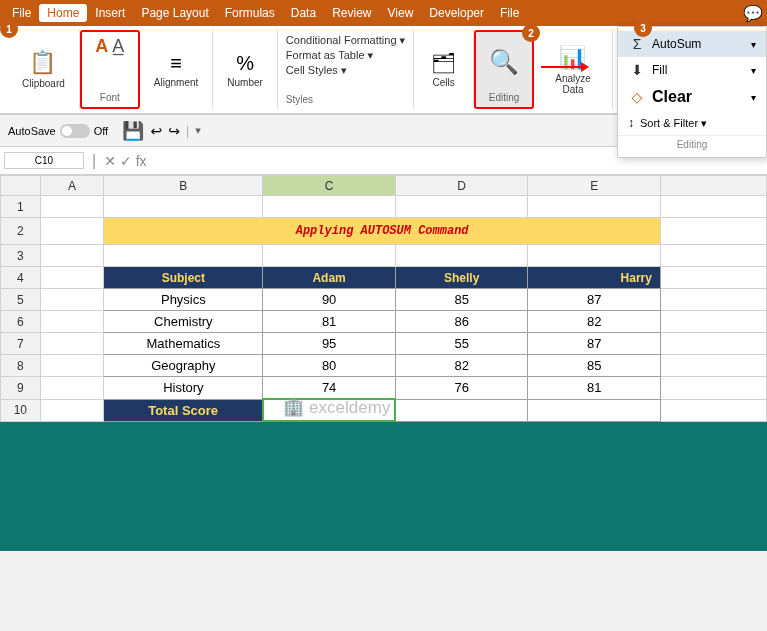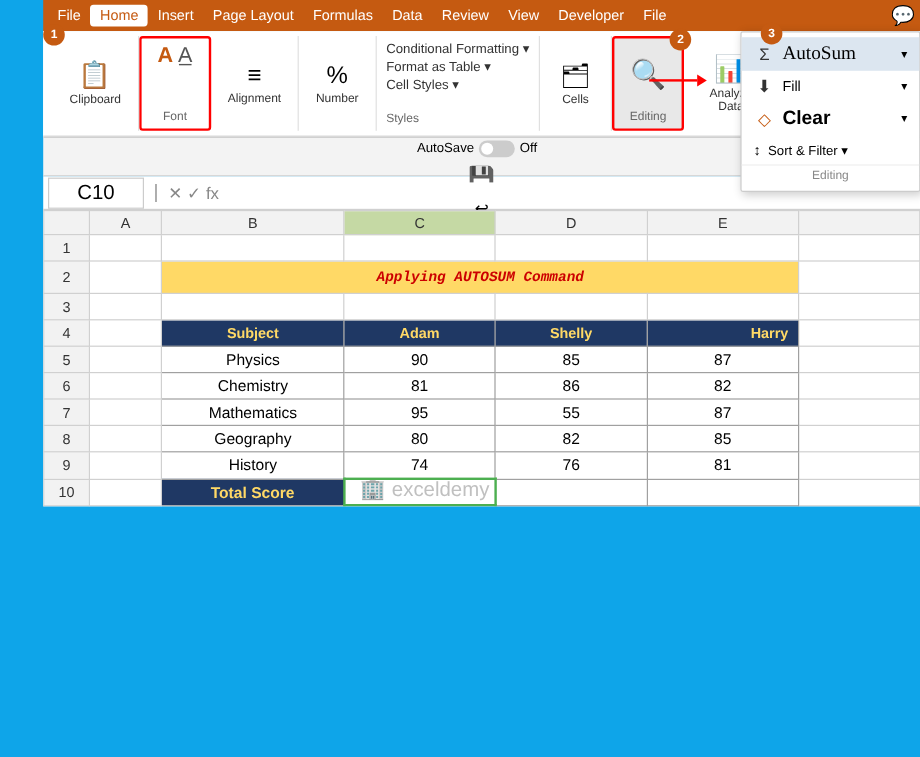--- a/index.html
+++ b/index.html
@@ -14,41 +14,41 @@
     .ribbon { background: white; border-bottom: 1px solid #d0d0d0; }
     .ribbon-group { display: flex; flex-direction: column; align-items: center; padding: 4px 8px; border-right: 1px solid #e0e0e0; min-width: 60px; }
     .ribbon-group-label { font-size: 10px; color: #666; margin-top: auto; padding-top: 4px; }
     .ribbon-group-content { display: flex; align-items: center; gap: 4px; flex: 1; }
     .ribbon-btn { display: flex; flex-direction: column; align-items: center; justify-content: center; padding: 4px 6px; border-radius: 3px; cursor: pointer; min-width: 40px; }
     .ribbon-btn .icon { font-size: 20px; color: #555; }
     .ribbon-btn .label { font-size: 10px; color: #333; margin-top: 2px; }
 
     
     .formula-bar { display: flex; align-items: center; background: white; border-bottom: 1px solid #d0d0d0; padding: 2px 4px; gap: 4px; height: 28px; }
-    .cell-ref { border: 1px solid #ccc; padding: 2px 6px; width: 80px; font-size: 17px; text-align: center; }
+    .cell-ref { border: 1px solid #ccc; padding: 2px 6px; width: 80px; font-size: 10px; text-align: center; }
     .formula-input { flex: 1; border: none; outline: none; font-size: 12px; padding: 2px 4px; }
 
     
-    .toolbar { display: flex; align-items: center; background: #f3f3f3; border-bottom: 1px solid #d0d0d0; padding: 2px 8px; gap: 6px; height: 32px; flex-direction: column; }
+    .toolbar { display: flex; align-items: center; background: #f3f3f3; border-bottom: 1px solid #d0d0d0; padding: 2px 8px; gap: 6px; height: 32px; }
     .autosave { display: flex; align-items: center; gap: 4px; font-size: 11px; margin-right: 8px; }
     .toggle { background: #ccc; border-radius: 8px; width: 30px; height: 14px; display: inline-flex; align-items: center; padding: 0 2px; }
     .toggle-knob { width: 10px; height: 10px; background: white; border-radius: 50%; }
     .spreadsheet { border-collapse: collapse; width: 100%; }
     .spreadsheet th, .spreadsheet td { border: 1px solid #d0d0d0; font-size: 12px; }
     .col-header { background: #f2f2f2; text-align: center; font-weight: normal; padding: 2px 8px; color: #333; height: 20px; }
     .row-header { background: #f2f2f2; text-align: center; font-weight: normal; padding: 2px 4px; color: #333; width: 30px; }
     .cell { padding: 2px 8px; height: 22px; color: #333; }
 
     
     .title-cell { background: #ffd966; color: #c00; font-weight: bold; font-style: italic; font-size: 16px; text-align: center; padding: 6px; border: 1px solid #a0a0a0; font-family: Liberation Mono, monospace; }
   </style>
 </head>
 <body>
 
-<div style="position:relative; width:767px; height:631px; overflow:hidden; background:#0ea5e9;padding-left:36px;">
+<div style="position:relative; width:767px; height:551px; overflow:hidden; background:#0f766e;">
 
   <div class="menu-bar">
     <span class="menu-bar-item">File</span>
     <span class="menu-bar-item active">Home</span>
     <span class="menu-bar-item">Insert</span>
     <span class="menu-bar-item">Page Layout</span>
     <span class="menu-bar-item">Formulas</span>
     <span class="menu-bar-item">Data</span>
     <span class="menu-bar-item">Review</span>
     <span class="menu-bar-item">View</span>
@@ -137,21 +137,21 @@
 
       <div style="position:absolute; top:36px; right:178px; display:flex; align-items:center;">
         <div style="width:40px; height:2px; background:red;"></div>
         <div style="border-left:8px solid red; border-top:5px solid transparent; border-bottom:5px solid transparent;"></div>
       </div>
 
       <div style="position:absolute; top:0; right:0; width:150px; background:white; border:1px solid #ccc; border-radius:2px; box-shadow:2px 2px 8px rgba(0,0,0,0.2); z-index:50; padding:4px 0;">
 
         <div style="display:flex; align-items:center; padding:5px 10px; gap:6px; background:#dce6f0; cursor:pointer;">
           <span style="font-size:14px; color:#333; width:18px; text-align:center;">Σ</span>
-          <span style="font-size:16px;font-family:Liberation Serif, serif;">AutoSum</span>
+          <span style="font-size:12px;">AutoSum</span>
           <span style="margin-left:auto; font-size:10px;">▾</span>
         </div>
 
         <div style="display:flex; align-items:center; padding:5px 10px; gap:6px; cursor:pointer;">
           <span style="font-size:14px; color:#333; width:18px; text-align:center;">⬇</span>
           <span style="font-size:12px;">Fill</span>
           <span style="margin-left:auto; font-size:10px;">▾</span>
         </div>
 
         <div style="display:flex; align-items:center; padding:5px 10px; gap:6px; cursor:pointer;">

